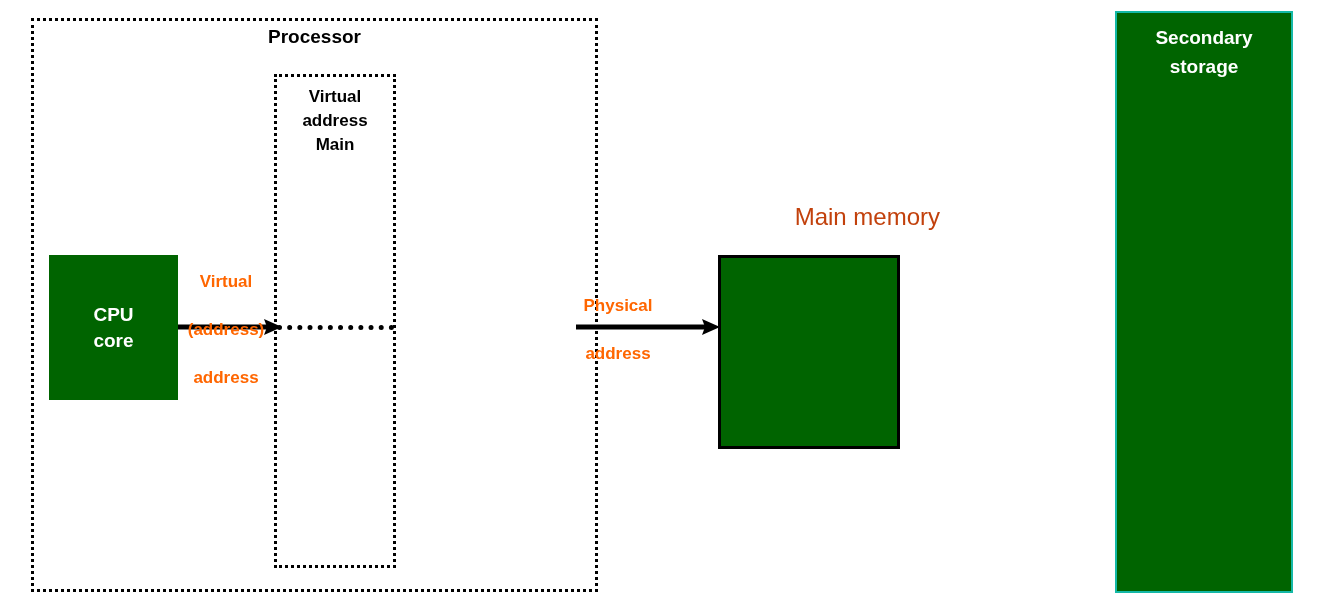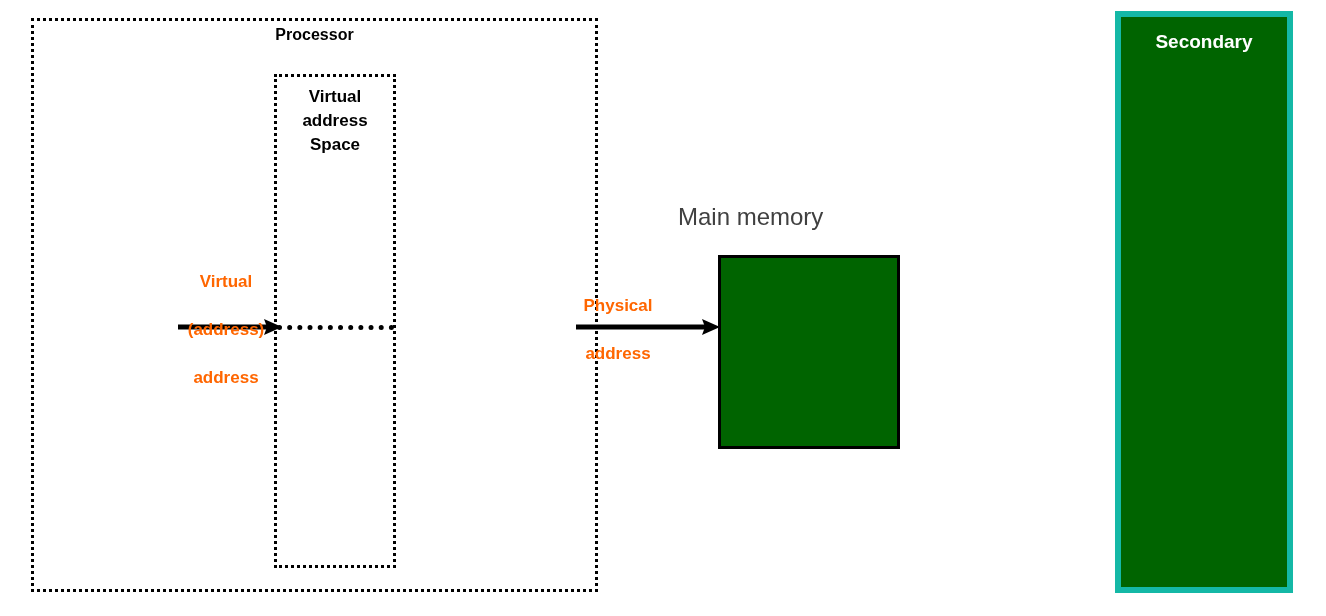--- a/index.html
+++ b/index.html
@@ -30,21 +30,21 @@
     border: 3px dotted #000000;
     box-sizing: border-box;
     background: transparent;
   }
   .processor-title {
     position: absolute;
     left: 31px;
     top: 26px;
     width: 567px;
     text-align: center;
-    font-size: 16px;
+    font-size: 19px;
     font-weight: bold;
     color: #000000;
     letter-spacing: 0px;
   }
 
   
   .vms-box {
     position: absolute;
     left: 274px;
     top: 74px;
@@ -110,34 +110,34 @@
     height: 194px;
     background: #006400;
     border: 3px solid #000000;
     box-sizing: border-box;
   }
   .main-memory-title {
     position: absolute;
     left: 678px;
     top: 203px;
     width: 262px;
-    text-align: left;
+    text-align: right;
     font-size: 24px;
     font-weight: normal;
-    color: #404040;
+    color: #c2410c;
   }
 
   .secondary-storage-box {
     position: absolute;
     left: 1115px;
     top: 11px;
     width: 178px;
     height: 582px;
     background: #006400;
-    border: 6px solid #14b8a6;
+    border: 2px solid #14b8a6;
     box-sizing: border-box;
   }
   .secondary-storage-label {
     position: absolute;
     left: 0;
     top: 10px;
     width: 100%;
     text-align: center;
     font-size: 19px;
     font-weight: bold;
@@ -174,26 +174,32 @@
   }
 </style>
 </head>
 <body>
 
 <div id="canvas">
 
   <div class="processor-box"></div>
   <div class="processor-title">Processor</div>
 
+  <div class="cpu-core">
+    <div class="cpu-core-label">
+      <span>CPU</span>
+      <span>core</span>
+    </div>
+  </div>
 
   <div class="vms-box"></div>
   <div class="vms-label">
     <div>Virtual</div>
     <div>address</div>
-    <div>Space</div>
+    <div>Main</div>
   </div>
   <div class="vms-inner-line"></div>
 
   <div class="arrow" style="left:178px; top:316px; width:104px;">
     <svg width="104" height="22" viewBox="0 0 104 22" xmlns="http://www.w3.org/2000/svg">
       <line x1="0" y1="11" x2="92" y2="11" stroke="#000000" stroke-width="5"></line>
       <polygon points="104,11 86,3 89,11 86,19" fill="#000000"></polygon>
     </svg>
   </div>
   <div class="arrow-label label-virtual">
@@ -212,16 +218,17 @@
     <div>Physical</div>
     <div>address</div>
   </div>
 
   <div class="main-memory-title">Main memory</div>
   <div class="main-memory-box"></div>
 
   <div class="secondary-storage-box">
     <div class="secondary-storage-label">
       <div>Secondary</div>
+      <div>storage</div>
     </div>
   </div>
 
 </div>
 
 </body></html>

